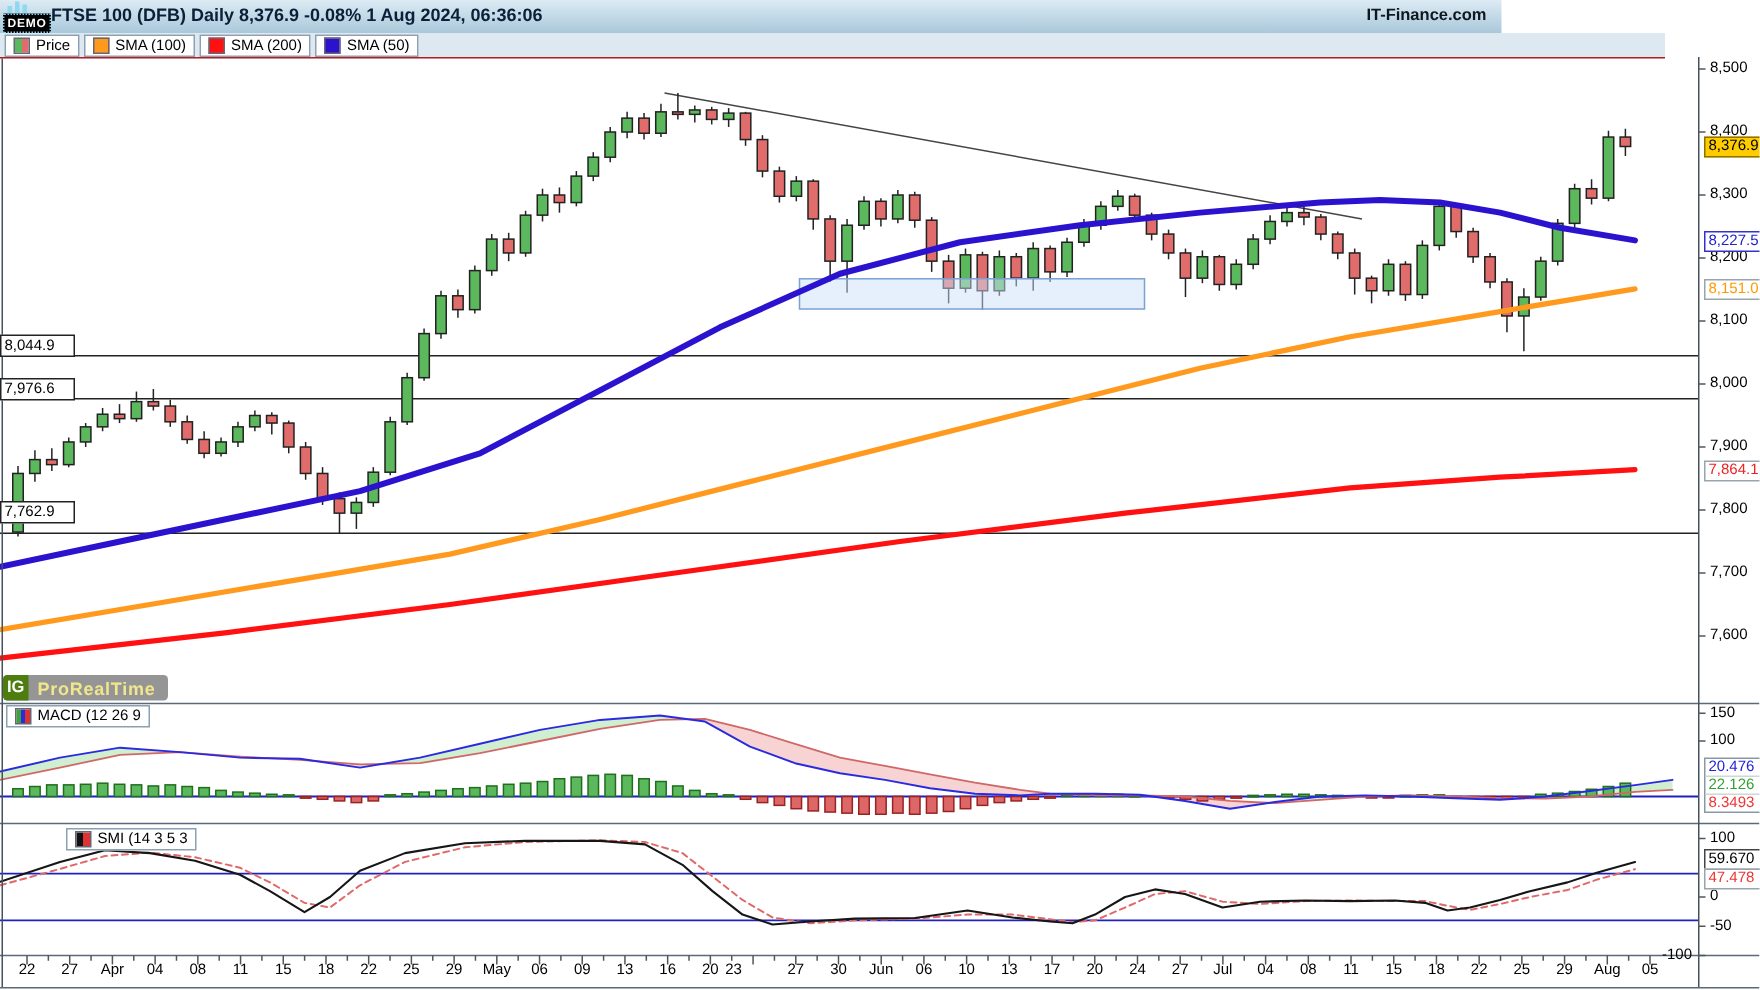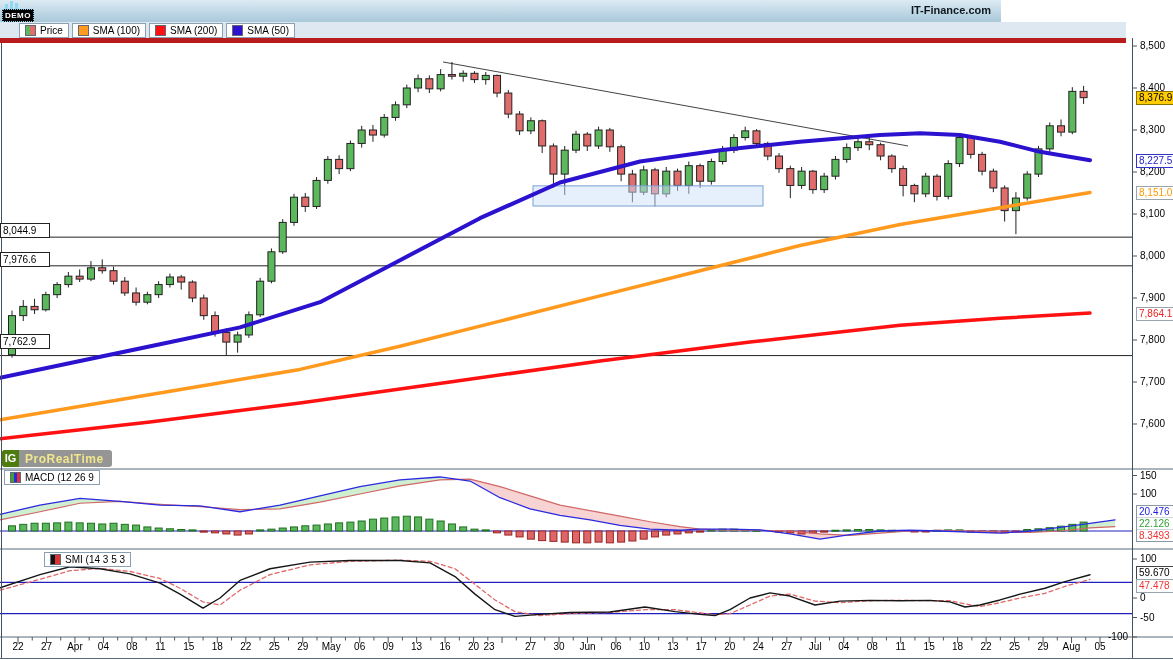--- a/index.html
+++ b/index.html
@@ -16,21 +16,21 @@
   .demo-icon span:nth-child(1){height:5px;}
   .demo-icon span:nth-child(2){height:8px;}
   .demo-icon span:nth-child(3){height:6px;}
   .demo-badge{position:absolute;left:2px;top:9px;background:#000;color:#fff;
     font-size:8px;font-weight:bold;line-height:9px;padding:1px 2px;border:1px dotted #7fd0ef;letter-spacing:.5px;}
   .main-title{position:absolute;left:34px;top:3px;font-size:12px;font-weight:bold;color:#0a2038;}
   .brand{position:absolute;right:10px;top:4px;font-size:11px;font-weight:bold;color:#10181f;padding-left:44px;}
 
   
   .legendbar{position:absolute;left:0;top:22px;width:1110px;height:16px;z-index:5;
-    background:#dde8f0;border-bottom:5px solid #b91c1c;display:flex;align-items:center;padding-left:16px;}
+    background:#dde8f0;border-bottom:1px solid #b91c1c;display:flex;align-items:center;}
   .tab{display:inline-flex;align-items:center;gap:4px;background:#fff;border:1px solid #8ba0b2;
     margin-left:3px;padding:0 5px;height:13px;font-size:10px;color:#000;}
   .sw{width:9px;height:9px;display:inline-block;border:1px solid #667;}
   .sw-price{background:linear-gradient(90deg,#5cb85c 50%,#e06c6c 50%);}
   .sw-sma100{background:#ff9a1e;}
   .sw-sma200{background:#ff1111;}
   .sw-sma50{background:#2a12cf;}
   .sw-macd{background:linear-gradient(90deg,#3aa33a 33%,#2a2ae0 33%,#2a2ae0 66%,#dd3333 66%);}
   .sw-smi{background:linear-gradient(90deg,#111 50%,#dd3333 50%);}
 
@@ -598,20 +598,21 @@
     <div class="date-label" style="left: 1100px; top: 641px;">05</div>
   </div>
 
 <div class="titlebar">
   <div class="demo-icon">
       <span></span>
       <span></span>
       <span></span>
     </div>
   <div class="demo-badge">DEMO</div>
+  <div class="main-title">FTSE 100 (DFB) Daily 8,376.9 -0.08% 1 Aug 2024, 06:36:06</div>
   <div class="brand" style="pointer-events:auto;">IT-Finance.com</div>
 </div>
 
 <div class="legendbar">
   <div class="tab">
     <span class="sw sw-price"></span>
     <span>Price</span>
   </div>
   <div class="tab">
     <span class="sw sw-sma100"></span>

